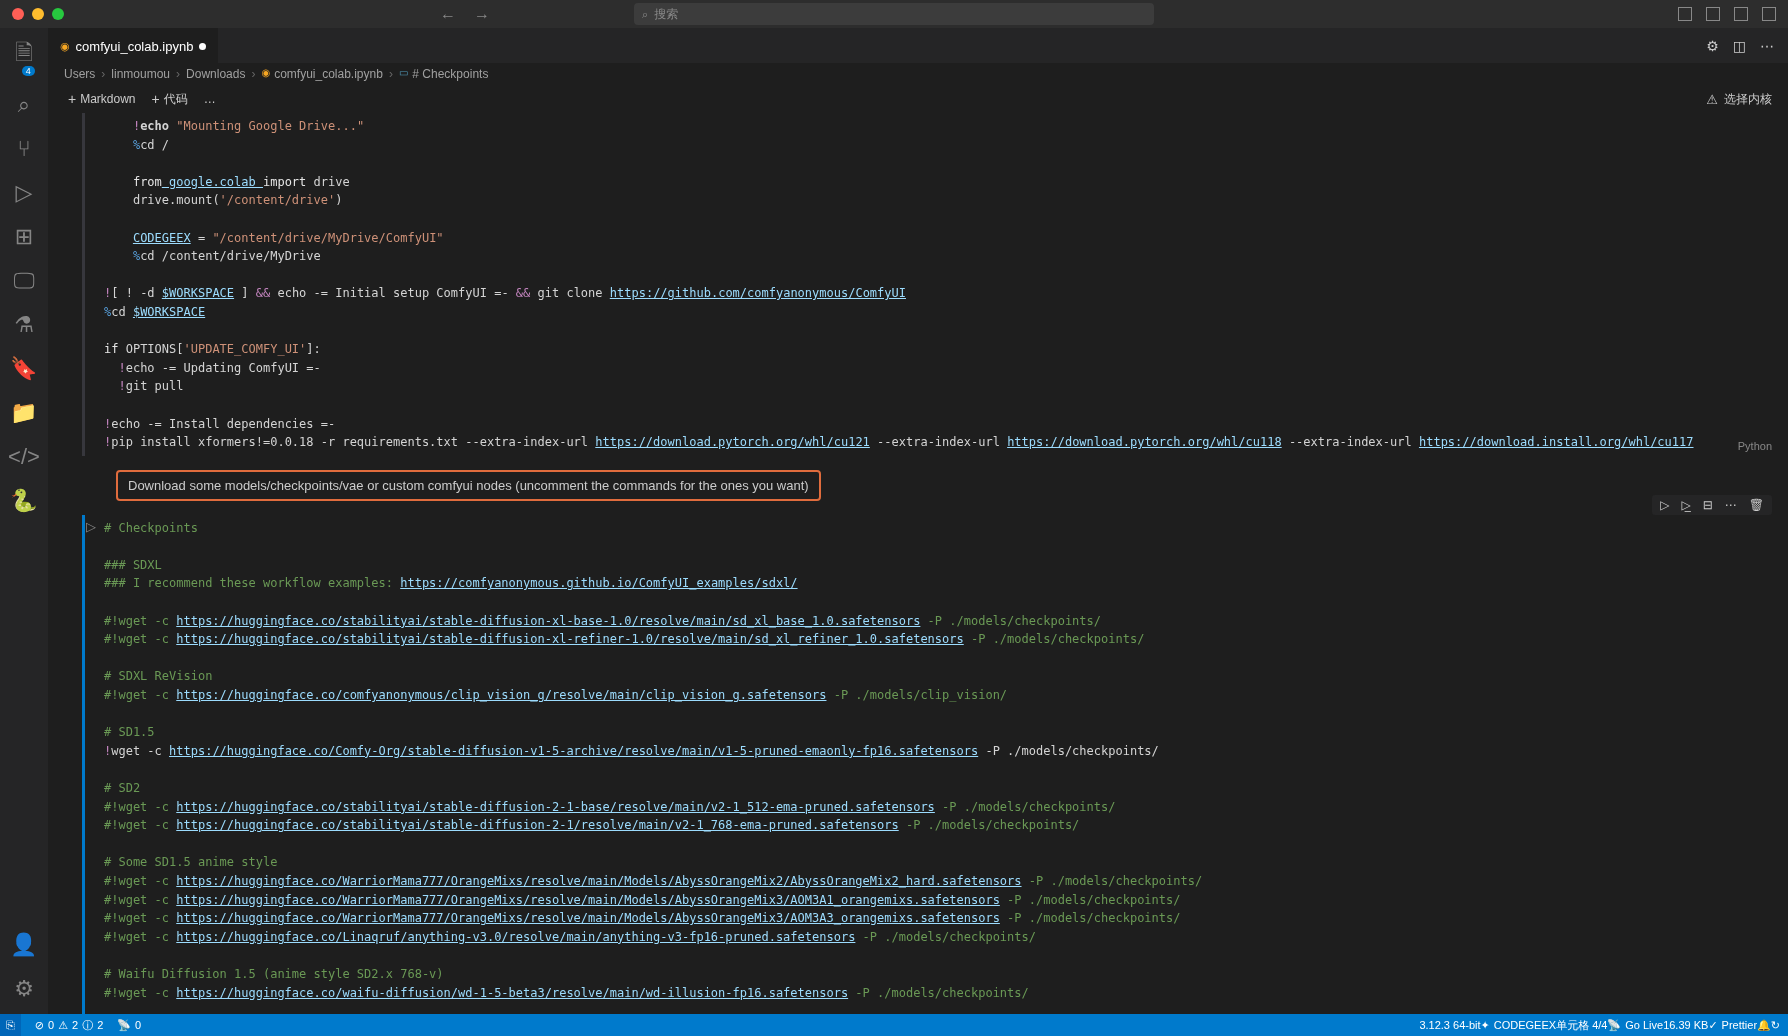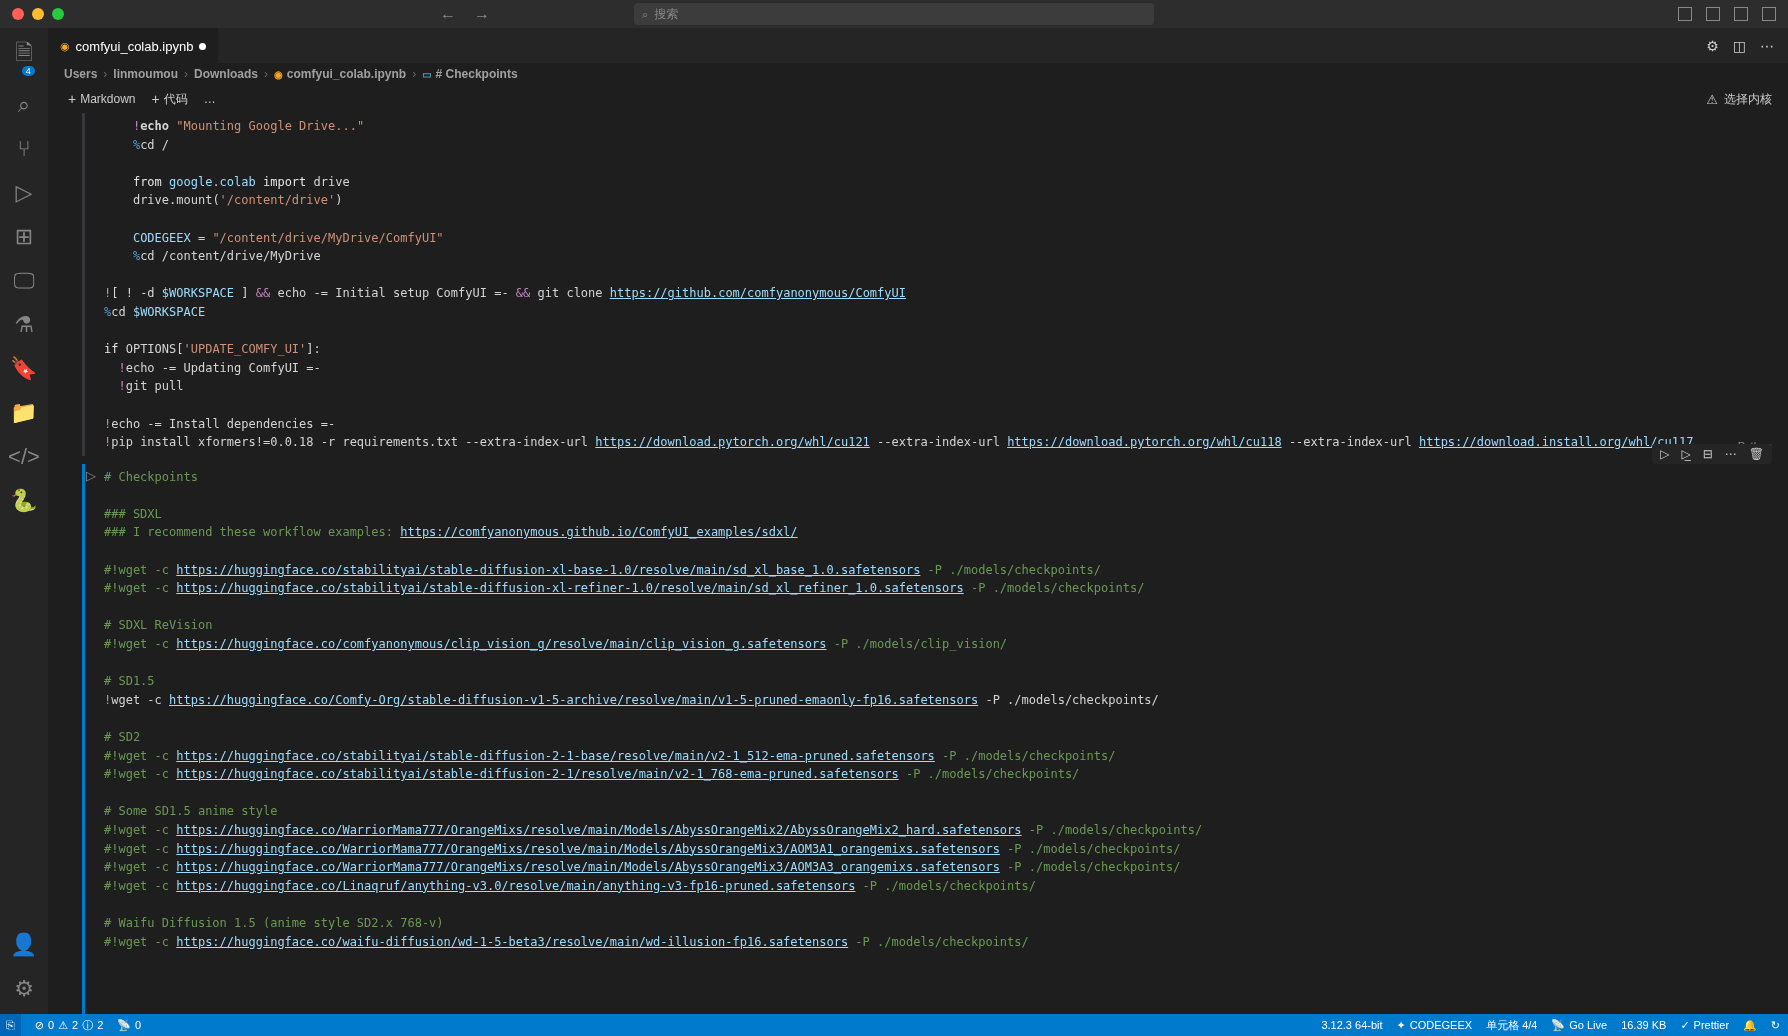--- a/index.html
+++ b/index.html
@@ -28,21 +28,21 @@
     .editor-area { flex: 1; display: flex; flex-direction: column; background: #1e1e1e; overflow: hidden; }
     
     .tabs-bar { height: 35px; background: #252526; display: flex; align-items: stretch; }
     .tab { padding: 0 12px; display: flex; align-items: center; gap: 6px; background: #1e1e1e; color: #fff; font-size: 13px; border-top: 1px solid transparent; }
     .tab-icon { color: #f5a623; font-size: 11px; }
     .tab-dirty { width: 7px; height: 7px; background: #fff; border-radius: 50%; }
     .tab-actions { margin-left: auto; display: flex; align-items: center; gap: 14px; padding-right: 14px; color: #ccc; }
     .tab-action-icon { font-size: 14px; cursor: pointer; }
     
     .breadcrumb { height: 22px; padding: 0 16px; display: flex; align-items: center; gap: 4px; font-size: 12px; color: #a0a0a0; background: #1e1e1e; }
-    .crumb { display: flex; align-items: center; gap: 4px; font-weight: bold; }
+    .crumb { display: flex; align-items: flex-start; gap: 4px; }
     .crumb-sep { color: #666; margin: 0 2px; }
     .crumb-icon { color: #f5a623; font-size: 10px; }
     .crumb-icon-md { color: #519aba; font-size: 10px; }
     
     .toolbar { height: 28px; padding: 0 16px; display: flex; align-items: center; gap: 8px; color: #ccc; font-size: 12px; }
     .toolbar-btn { display: flex; align-items: center; gap: 4px; cursor: pointer; padding: 2px 4px; }
     .toolbar-plus { font-size: 14px; }
     .toolbar-right { margin-left: auto; display: flex; align-items: center; gap: 6px; color: #ccc; }
     .kernel-icon { font-size: 13px; }
     
@@ -63,30 +63,30 @@
     .cell-toolbar { position: absolute; right: 16px; top: -20px; display: flex; gap: 12px; color: #ccc; background: #252526; padding: 3px 8px; border-radius: 3px; }
     .cell-tb-icon { font-size: 12px; cursor: pointer; }
     
     .markdown-cell { padding: 6px 12px; }
     .highlighted-text { border: 2px solid #e06c3d; border-radius: 4px; padding: 6px 10px; color: #ccc; font-size: 13px; display: inline-block; }
     
     
     .c-comment { color: #6a9955; }
     .c-string { color: #ce9178; }
     .c-keyword { color: #e5e5e5; }
-    .c-var { color: #9cdcfe; }
+    .c-var { color: #9cdcfe; text-decoration: underline; }
     .c-link { color: #9cdcfe; text-decoration: underline; }
     .c-magic { color: #569cd6; }
     .c-bang { color: #c586c0; }
     .c-op { color: #d4d4d4; font-weight: bold; }
     .c-pink { color: #c586c0; }
     
     .statusbar { height: 22px; background: #007acc; color: #fff; display: flex; align-items: center; font-size: 11px; padding: 0 8px; gap: 14px; }
     .statusbar .sb-item { display: flex; align-items: center; gap: 4px; cursor: pointer; }
-    .sb-right { margin-left: auto; display: flex; gap: 14px; }
+    .sb-right { margin-left: auto; display: flex; }
     .sb-blue-left { background: #0066b8; padding: 0 6px; height: 100%; display: flex; align-items: center; margin-left: -8px; }
   </style>
 </head>
 <body>
 
 <div class="titlebar">
   <div class="traffic-lights">
     <div class="traffic-light tl-red"></div>
     <div class="traffic-light tl-yellow"></div>
     <div class="traffic-light tl-green"></div>
@@ -205,20 +205,26 @@
 <span class="c-keyword">if</span><span> OPTIONS[</span><span class="c-string">'UPDATE_COMFY_UI'</span><span>]:</span>
 <span class="c-bang">  !</span><span>echo -= Updating ComfyUI =-</span>
 <span class="c-bang">  !</span><span>git pull</span>
 
 <span class="c-bang">!</span><span>echo -= Install dependencies =-</span>
 <span class="c-bang">!</span><span>pip install xformers!=0.0.18 -r requirements.txt --extra-index-url </span><span class="c-link">https://download.pytorch.org/whl/cu121</span><span> --extra-index-url </span><span class="c-link">https://download.pytorch.org/whl/cu118</span><span> --extra-index-url </span><span class="c-link">https://download.install.org/whl/cu117</span></div>
           <div class="lang-label">Python</div>
         </div>
       </div>
 
+      <div class="cell">
+        <div class="cell-gutter"></div>
+        <div class="cell-body markdown-cell">
+          <span class="highlighted-text">Download some models/checkpoints/vae or custom comfyui nodes (uncomment the commands for the ones you want)</span>
+        </div>
+      </div>
 
       <div class="cell">
         <div class="cell-gutter">
           <span class="run-btn">▷</span>
         </div>
         <div class="cell-body">
           <div class="cell-stripe active"></div>
           <div class="cell-toolbar">
             <span class="cell-tb-icon">▷</span>
             <span class="cell-tb-icon">▷̲</span>

